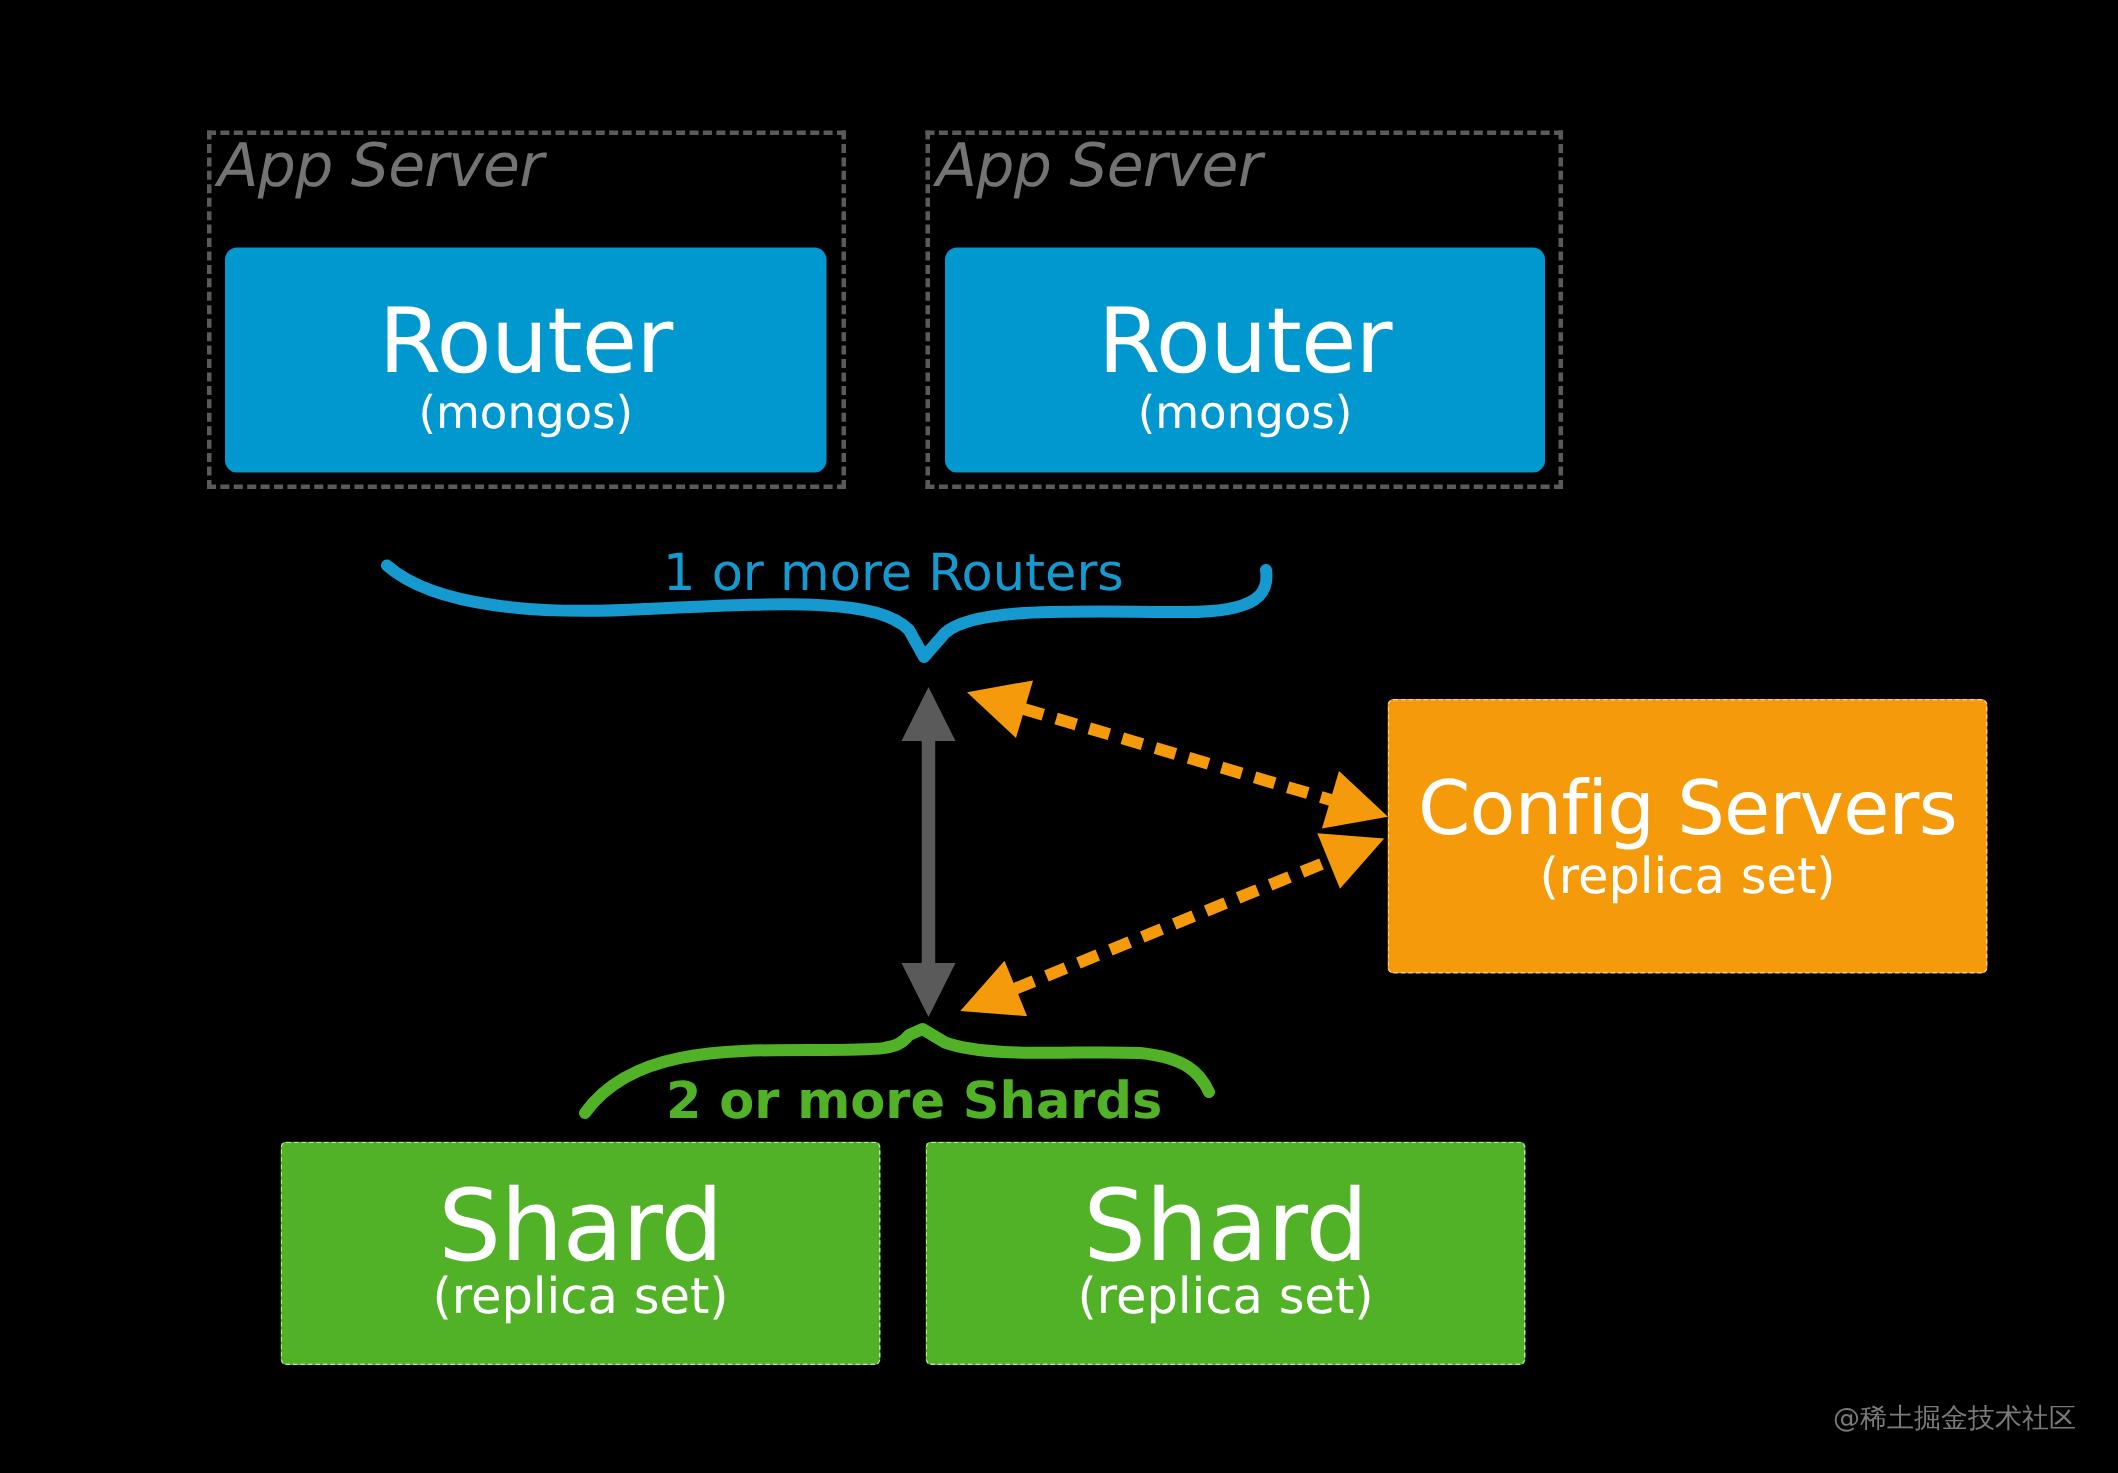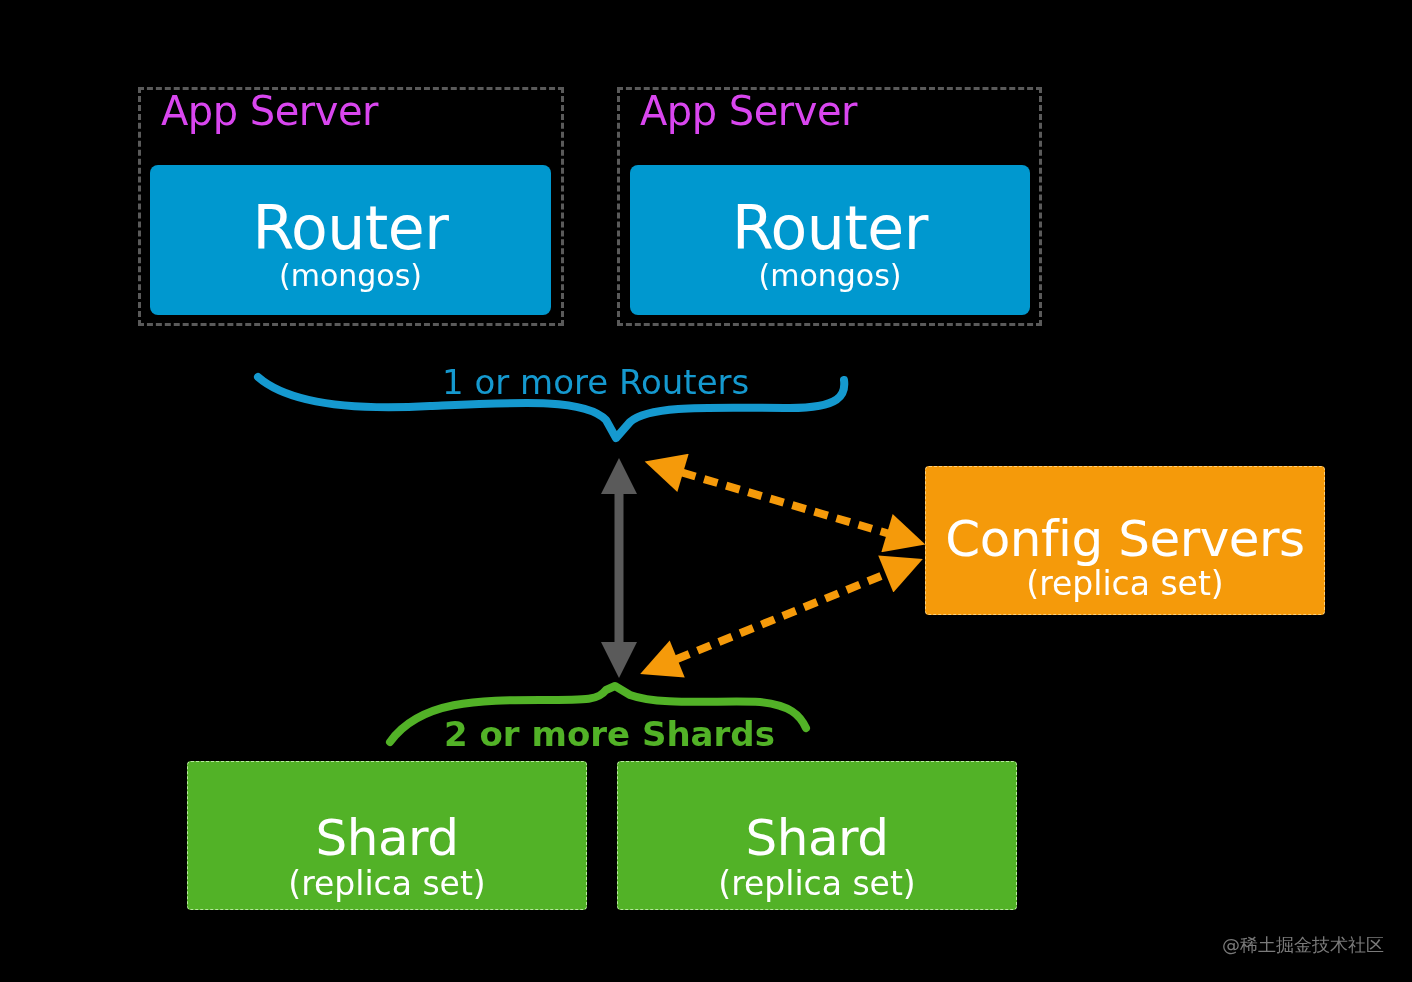--- a/index.html
+++ b/index.html
@@ -1,31 +1,31 @@
 <!DOCTYPE html>
 <html><head>
 <meta charset="utf-8">
 <style>
   html, body { margin: 0; padding: 0; background: #000; }
   body { width: 1412px; height: 982px; position: relative; overflow: hidden;
          font-family: "DejaVu Sans", "Liberation Sans", sans-serif; }
   .abs { position: absolute; }
   .app-server { border: 3px dashed #5a5a5a; box-sizing: border-box; }
-  .app-server-label { position: absolute; left: 20px; top: -2px; color: #d946ef;
-         font-size: 40px; letter-spacing: -0.5px; white-space: nowrap; }
+  .app-server-label { position: absolute; left: 4px; top: -2px; color: #737373;
+         font-size: 40px; letter-spacing: -0.5px; white-space: nowrap; font-style: italic; }
   .router-box { background: #0098cf; border-radius: 8px; color: #fff; text-align: center; }
   .router-title { font-size: 60px; line-height: 60px; padding-top: 33px; letter-spacing: -0.5px; }
   .router-sub { font-size: 30px; line-height: 36px; }
   .config-box { background: #f59a0a; border: 1.5px dashed #ffd07a; box-sizing: border-box;
          border-radius: 4px; color: #fff; text-align: center; }
   .config-title { font-size: 50px; line-height: 56px; padding-top: 44px; letter-spacing: -0.5px; white-space: nowrap; }
   .config-sub { font-size: 33px; line-height: 34px; }
   .shard-box { background: #52b227; border: 1.5px dashed #b9e8a0; box-sizing: border-box;
          border-radius: 4px; color: #fff; text-align: center; }
-  .shard-title { font-size: 50px; line-height: 56px; padding-top: 48px; letter-spacing: -0.5px; }
+  .shard-title { font-size: 66px; line-height: 56px; padding-top: 28px; letter-spacing: -0.5px; }
   .shard-sub { font-size: 33px; line-height: 36px; }
   .routers-label { color: #1599cf; font-size: 34px; white-space: nowrap; }
   .shards-label { color: #52b227; font-size: 34px; white-space: nowrap; font-weight: bold; }
   .watermark { color: #7a7a7a; font-size: 18px; white-space: nowrap; }
   svg.overlay { position: absolute; left: 0; top: 0; }
 </style>
 </head>
 <body>
 
 <div class="abs app-server" style="left:138px; top:87px; width:426px; height:239px;">
@@ -60,21 +60,21 @@
 
   <path d="M390,742 C420,700 480,700 540,700 C590,700 598,700 606,690 L615,686 L630,695 C660,706 720,700 760,702 C790,705 800,715 806,728" fill="none" stroke="#52b227" stroke-width="8" stroke-linecap="round" stroke-linejoin="round"></path>
 
   <line x1="619" y1="476" x2="619" y2="660" stroke="#5a5a5a" stroke-width="9" marker-start="url(#grayHead)" marker-end="url(#grayHead)"></line>
 
   <line x1="660" y1="466" x2="910" y2="540" stroke="#f59a0a" stroke-width="8" stroke-dasharray="14,9" marker-start="url(#orangeHead)" marker-end="url(#orangeHead)"></line>
 
   <line x1="655" y1="668" x2="908" y2="565" stroke="#f59a0a" stroke-width="8" stroke-dasharray="14,9" marker-start="url(#orangeHead)" marker-end="url(#orangeHead)"></line>
 </svg>
 
-<div class="abs config-box" style="left:925px; top:466px; width:400px; height:149px;">
+<div class="abs config-box" style="left:925px; top:466px; width:400px; height:183px;">
   <div class="config-title">Config Servers</div>
   <div class="config-sub">(replica set)</div>
 </div>
 
 <div class="abs shards-label" style="left:444px; top:714px;">2 or more Shards</div>
 
 <div class="abs shard-box" style="left:187px; top:761px; width:400px; height:149px;">
   <div class="shard-title">Shard</div>
   <div class="shard-sub">(replica set)</div>
 </div>

